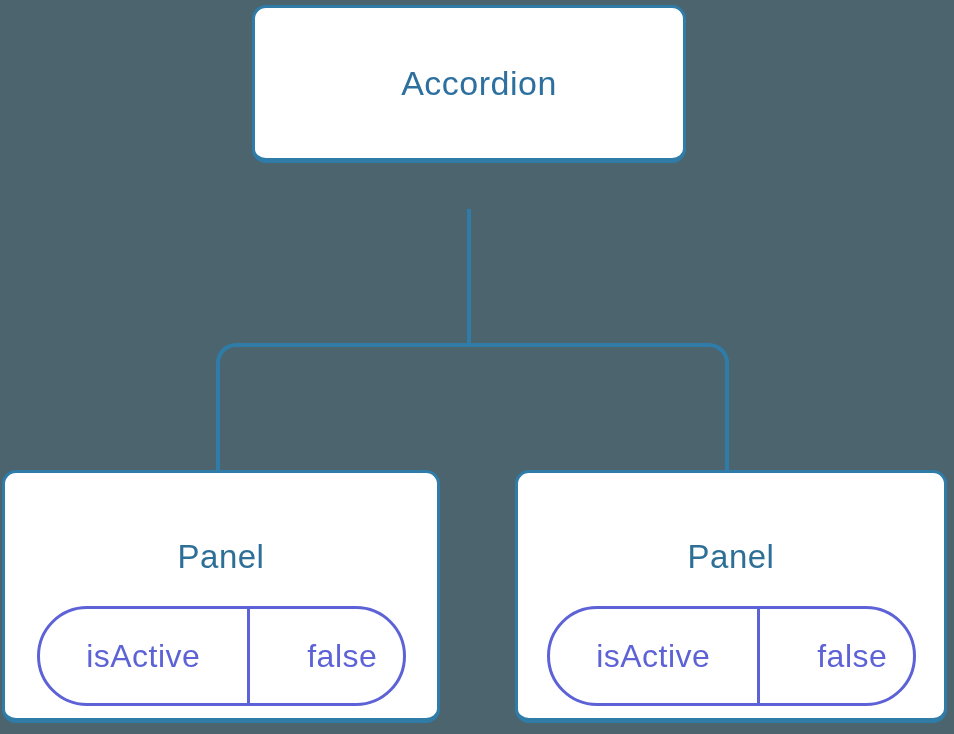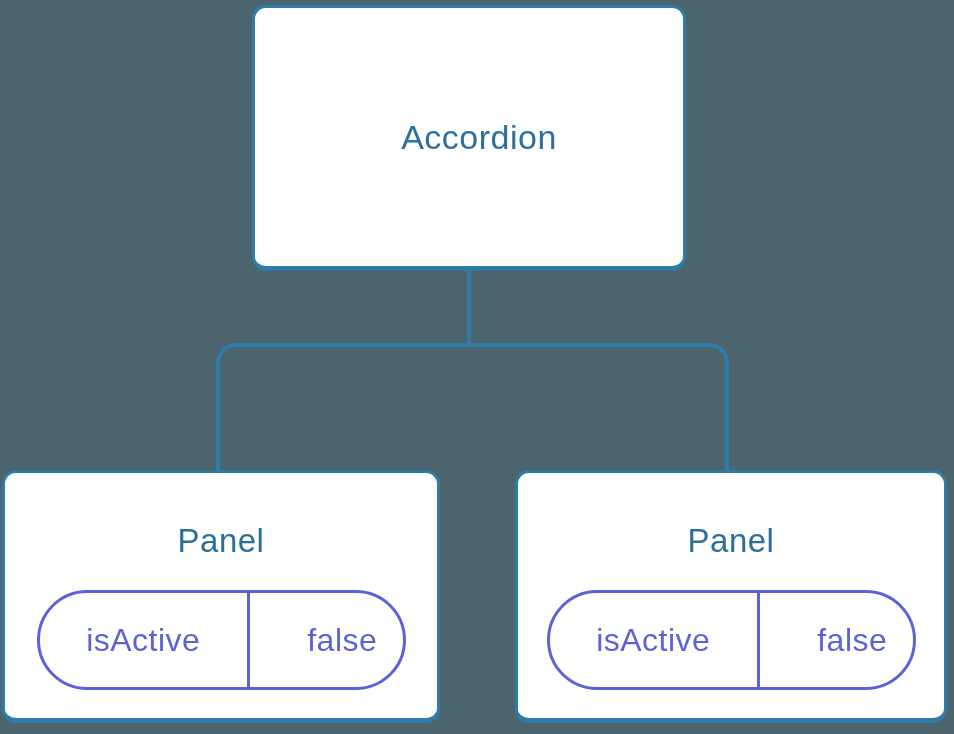--- a/index.html
+++ b/index.html
@@ -43,40 +43,40 @@
     box-sizing: border-box;
     background: #ffffff;
     border: 3px solid #2F7CA9;
     border-bottom-width: 5px;
     border-radius: 14px;
   }
   .root-node {
     left: 252px;
     top: 5px;
     width: 434px;
-    height: 266px;
+    height: 158px;
     display: flex;
     align-items: center;
     justify-content: center;
     padding-left: 20px;
   }
   .root-title {
     font-size: 34px;
     font-weight: 500;
     color: #2D70A0;
     letter-spacing: 0.5px;
   }
 
   .panel-node {
     top: 470px;
     height: 253px;
     display: flex;
     flex-direction: column;
     align-items: center;
-    padding-top: 48px;
+    padding-top: 64px;
   }
   .panel-left  { left: 2px;   width: 438px; }
   .panel-right { left: 515px; width: 432px; }
 
   .panel-title {
     font-size: 33px;
     font-weight: 500;
     color: #2D6F96;
     line-height: 40px;
     letter-spacing: 0.5px;

